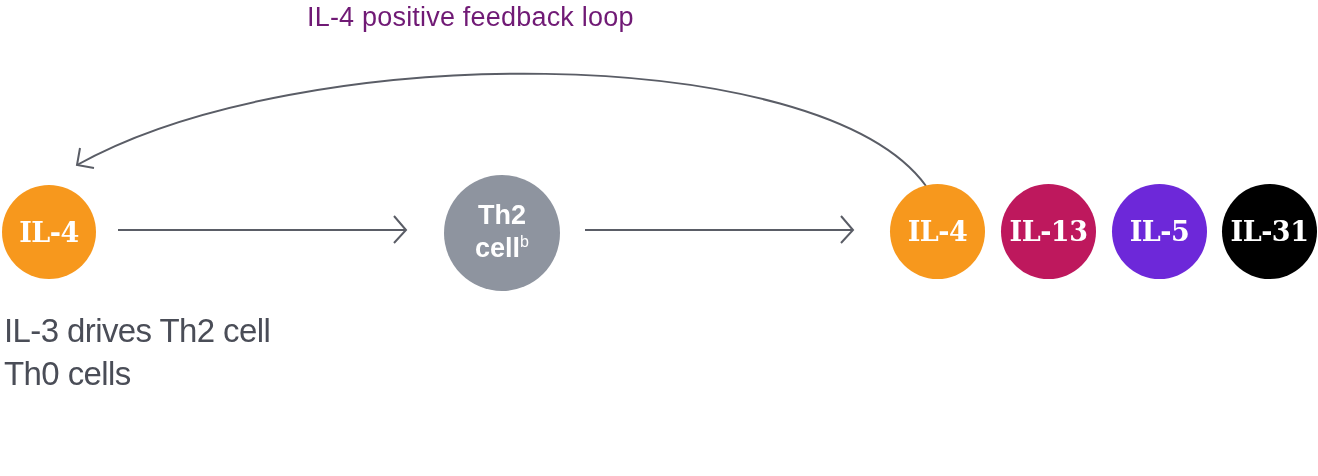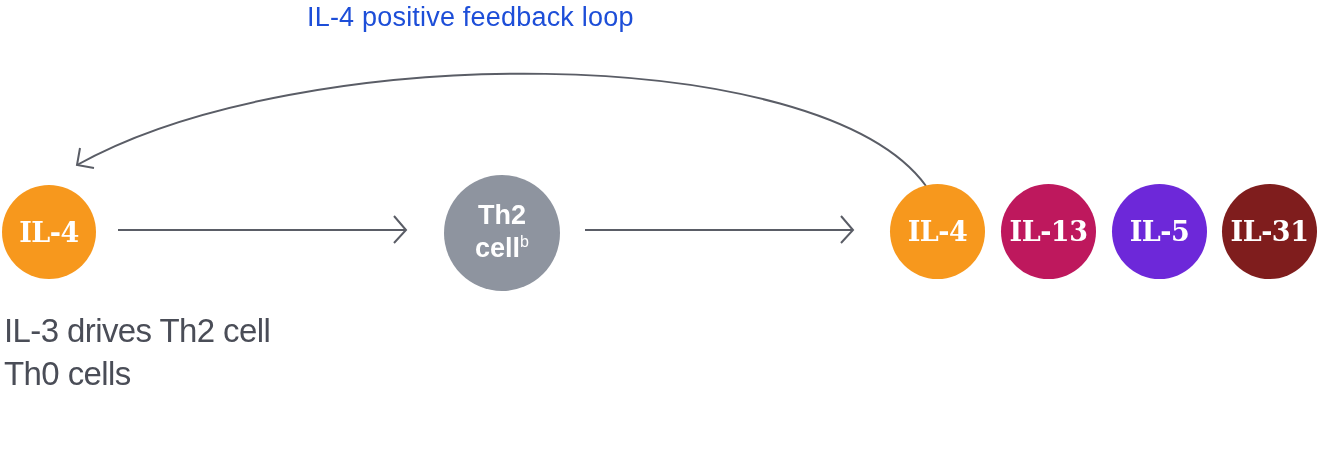--- a/index.html
+++ b/index.html
@@ -1,20 +1,20 @@
 <!DOCTYPE html>
 <html><head>
   <meta charset="utf-8">
   <style>
     html, body { margin: 0; padding: 0; background: #ffffff; }
     body { width: 1318px; height: 476px; position: relative; overflow: hidden;
            font-family: "Liberation Sans", "DejaVu Sans", sans-serif; }
     .abs { position: absolute; }
     svg.lines { position: absolute; left: 0; top: 0; }
-    .title { left: 307px; top: 2px; font-size: 27px; color: #1d4ed8; letter-spacing: 0.2px; white-space: nowrap; }
+    .title { left: 307px; top: 2px; font-size: 27px; color: #701a75; letter-spacing: 0.2px; white-space: nowrap; }
     .circle { position: absolute; border-radius: 50%; display: flex; align-items: center; justify-content: center;
               color: #ffffff; font-weight: bold; text-align: center; }
     .circle span { display: block; }
     .il { font-family: "DejaVu Serif", serif; font-size: 27px; letter-spacing: -0.5px; }
     .th2 { font-size: 27px; line-height: 33px; flex-direction: column; }
     .th2 sup { font-size: 16px; font-weight: normal; vertical-align: 0; position: relative; top: -10px; }
     .desc { font-size: 33px; line-height: 43px; color: #4a4d57; letter-spacing: -0.6px; font-family: "Liberation Sans Narrow", "Liberation Sans", sans-serif; }
   </style>
 </head>
 <body>
@@ -41,21 +41,21 @@
 
 <div class="circle il" style="left:890px; top:184px; width:95px; height:95px; background:#f7981d;">
   <span>IL-4</span>
 </div>
 <div class="circle il" style="left:1001px; top:184px; width:95px; height:95px; background:#be185d;">
   <span>IL-13</span>
 </div>
 <div class="circle il" style="left:1112px; top:184px; width:95px; height:95px; background:#6d28d9;">
   <span>IL-5</span>
 </div>
-<div class="circle il" style="left:1222px; top:184px; width:95px; height:95px; background:#7f1d1d;">
+<div class="circle il" style="left:1222px; top:184px; width:95px; height:95px; background:#000000;">
   <span>IL-31</span>
 </div>
 
 <div class="abs desc" style="left:4px; top:309px;">
   <div>IL-3 drives Th2 cell</div>
   <div>Th0 cells</div>
 </div>
 
 <div class="abs desc" style="left:443px; top:309px;">
 </div>

